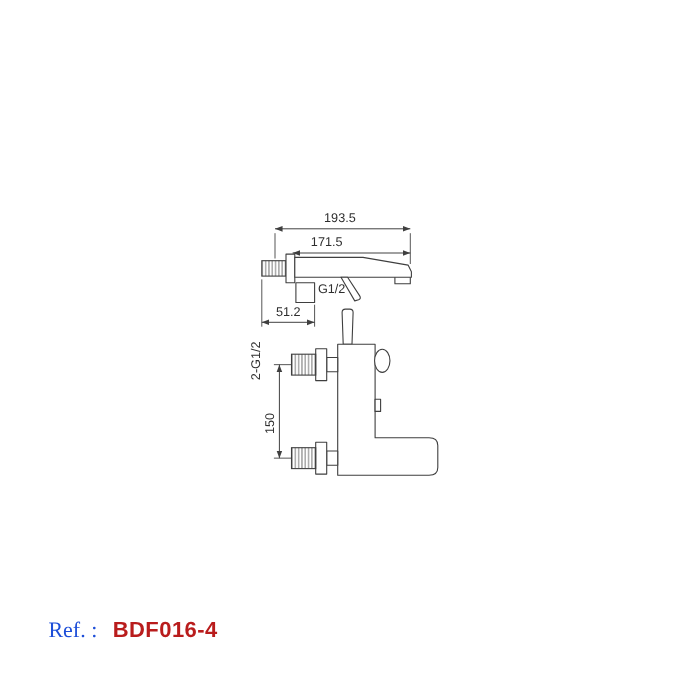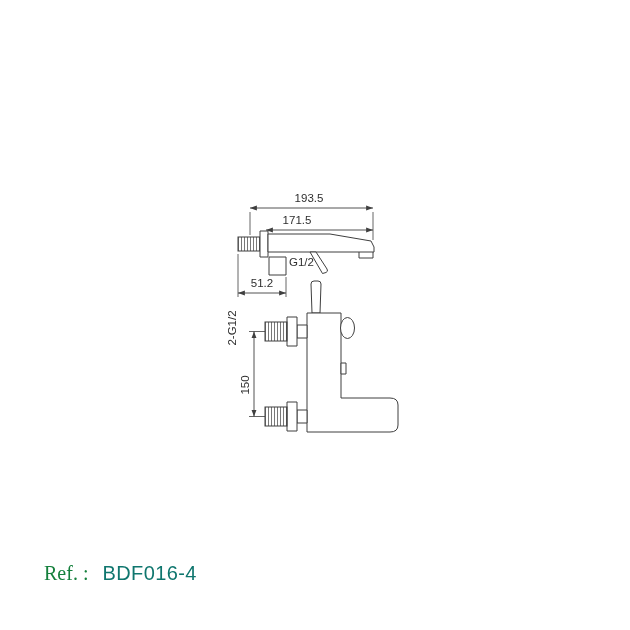--- a/index.html
+++ b/index.html
@@ -10,24 +10,24 @@
   .drawing-svg{position:absolute;left:0;top:0;}
   .ln{stroke:#3f3f3f;stroke-width:1;fill:none;stroke-linejoin:round;}
   .ln-white{stroke:#3f3f3f;stroke-width:1;fill:#ffffff;stroke-linejoin:round;}
   .dim{stroke:#3f3f3f;stroke-width:0.9;fill:none;}
   .ext{stroke:#3f3f3f;stroke-width:0.8;fill:none;}
   .dim-text{font-family:"Liberation Sans",sans-serif;font-size:11.5px;fill:#2e2e2e;}
   .ref-line{
     position:absolute;left:44px;top:562px;
     display:flex;align-items:baseline;gap:14px;
   }
-  .ref-label{font-family:"Liberation Serif",serif;font-size:20px;color:#15803d;}
+  .ref-label{font-family:"Liberation Serif",serif;font-size:20px;color:#1d4ed8;}
   .ref-value{
-    font-family:"Liberation Sans",sans-serif;font-size:20px;font-weight:400;
-    color:#0f766e;letter-spacing:0.4px;
+    font-family:"Liberation Sans",sans-serif;font-size:20px;font-weight:700;
+    color:#b91c1c;letter-spacing:0.4px;
   }
 </style>
 </head>
 <body>
 
 <svg class="drawing-svg" width="630" height="630" viewBox="0 0 630 630">
   <defs>
     <marker id="arrow" viewBox="0 0 10 10" refX="9" refY="5" markerWidth="8.5" markerHeight="8.5" orient="auto-start-reverse">
       <path d="M0,1.6 L9,5 L0,8.4 Z" fill="#3f3f3f"></path>
     </marker>

